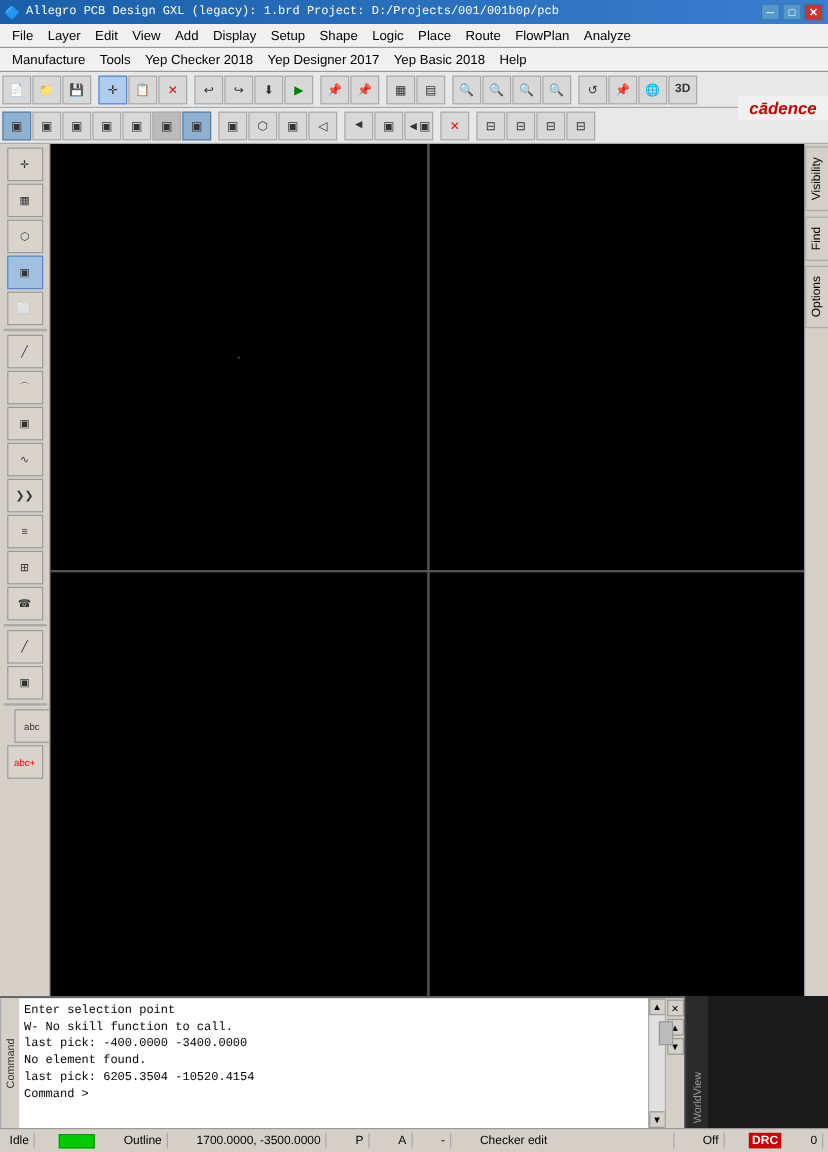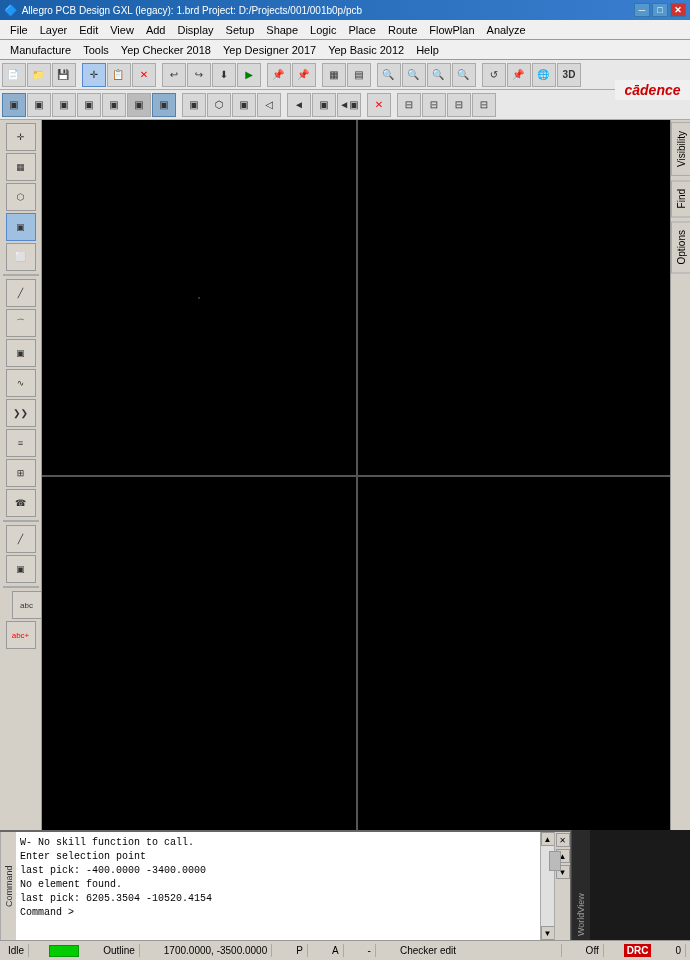--- a/index.html
+++ b/index.html
@@ -157,21 +157,21 @@
     #console-and-world {
       display: flex; width: 100%;
     }
   </style>
 </head>
 <body>
 
 <div id="title-bar">
   <div id="title-bar-left">
     <span>🔷</span>
-    <span style="font-size:10px;font-weight:normal;">Allegro PCB Design GXL (legacy): 1.brd  Project: D:/Projects/001/001b0p/pcb</span>
+    <span style="font-size:10px;font-weight:normal;font-family:Liberation Mono, monospace;">Allegro PCB Design GXL (legacy): 1.brd  Project: D:/Projects/001/001b0p/pcb</span>
   </div>
   <div id="title-bar-controls">
     <div class="title-btn">─</div>
     <div class="title-btn">□</div>
     <div class="title-btn close">✕</div>
   </div>
 </div>
 
 <div id="menu-bar">
   <div class="menu-item">File</div>
@@ -187,21 +187,21 @@
   <div class="menu-item">Route</div>
   <div class="menu-item">FlowPlan</div>
   <div class="menu-item">Analyze</div>
 </div>
 
 <div id="menu-bar2" style="position:relative;">
   <div class="menu-item">Manufacture</div>
   <div class="menu-item">Tools</div>
   <div class="menu-item">Yep Checker 2018</div>
   <div class="menu-item">Yep Designer 2017</div>
-  <div class="menu-item">Yep Basic 2012</div>
+  <div class="menu-item">Yep Basic 2018</div>
   <div class="menu-item">Help</div>
   <div id="cadence-logo">
     <span style="color:#cc0000;font-weight:bold;font-size:14px;">cādence</span>
   </div>
 </div>
 
 <div class="toolbar-row">
   <div class="tb-btn">📄</div>
   <div class="tb-btn">📁</div>
   <div class="tb-btn">💾</div>
@@ -300,22 +300,22 @@
 
 <div id="console-and-world" style="height: 110px; display: flex; width: 100%;">
 
   <div id="console-area" style="flex:1;display:flex;">
 
     <div id="console-label">
       <span style="font-size:9px;color:#333;">Command</span>
     </div>
 
     <div id="console-text-area">
+      <div>Enter selection point</div>
       <div>W- No skill function to call.</div>
-      <div>Enter selection point</div>
       <div>last pick:  -400.0000 -3400.0000</div>
       <div>No element found.</div>
       <div>last pick:  6205.3504 -10520.4154</div>
       <div>Command &gt;</div>
     </div>
 
     <div id="console-scrollbar">
       <div class="scroll-btn">▲</div>
       <div class="scroll-track">
         <div class="scroll-thumb"></div>

